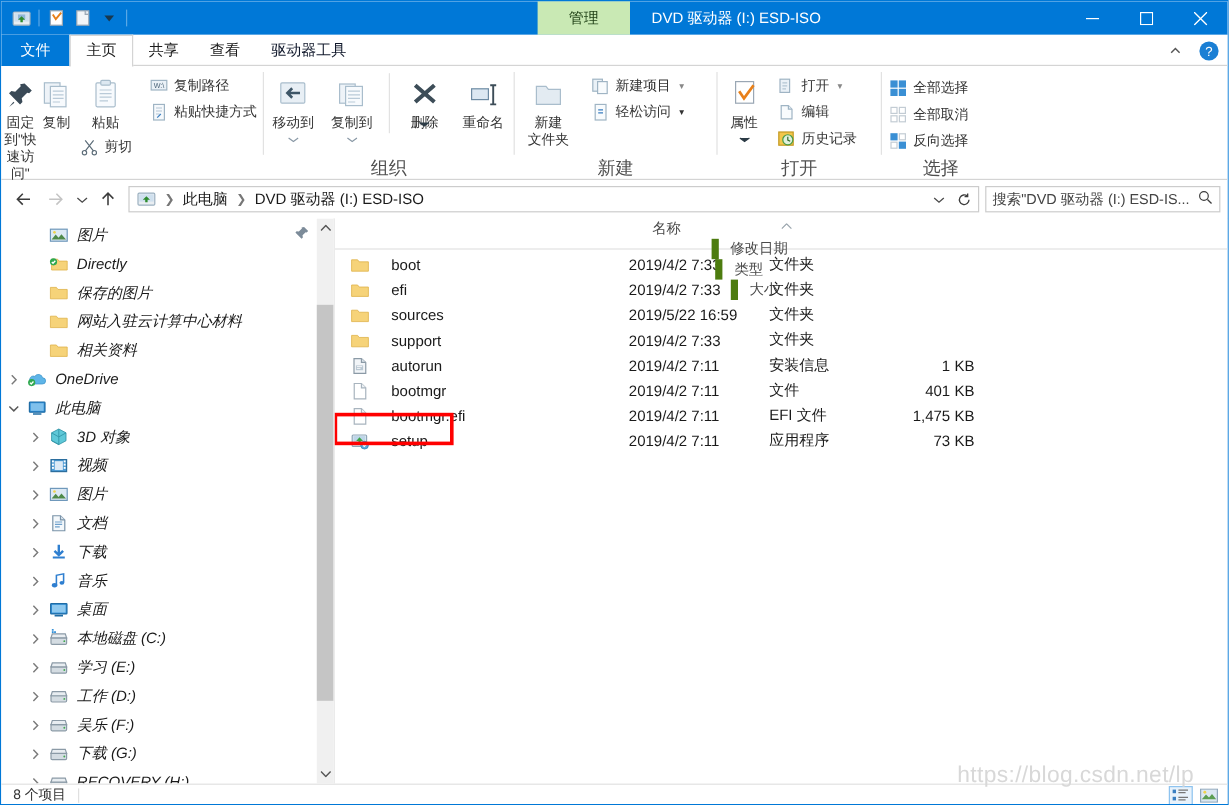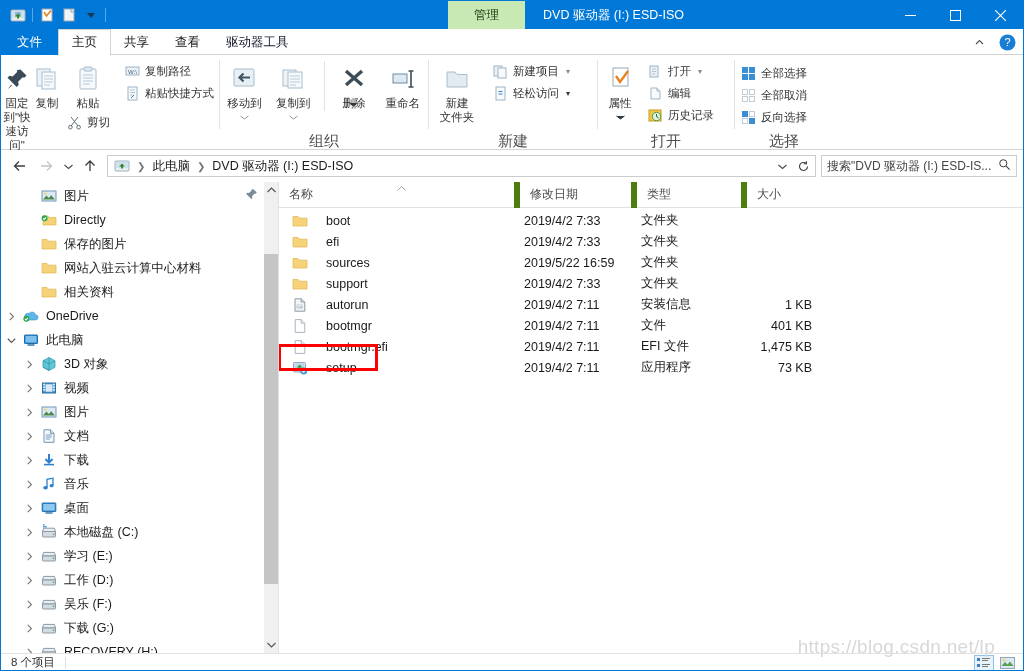--- a/index.html
+++ b/index.html
@@ -145,39 +145,39 @@
   .tree { padding-top: 2px; }
   .tnode {
     height: 24px; display: flex; align-items: center; font-size: 12.5px; color: #1a1a1a;
     white-space: nowrap; padding-right: 6px;
   }
   .tnode .chev {
     width: 20px; height: 24px; display: flex; align-items: center; justify-content: center;
     color: #6a6a6a; font-size: 9px; flex: 0 0 20px;
   }
   .tnode .ic { width: 20px; height: 20px; display: flex; align-items: center; justify-content: center; flex: 0 0 20px; }
-  .tnode .lbl { margin-left: 5px; }
+  .tnode .lbl { margin-left: 5px; font-style: italic; }
   .pin-icon { position: absolute; right: 20px; top: 6px; }
 
   .nav-scroll {
     position: absolute; right: 0; top: 0; width: 14px; height: 471px; background: #f0f0f0;
   }
   .nav-scroll .arw {
     width: 14px; height: 16px; display: flex; align-items: center; justify-content: center;
     color: #606060; font-size: 8px;
   }
   .nav-scroll .arw.bot { position: absolute; bottom: 0; left: 0; }
   .nav-scroll .thumb {
     position: absolute; left: 0; width: 14px; top: 72px; height: 330px; background: #c5c5c5;
   }
 
   .filepane { flex: 1; position: relative; background: #fff; overflow: hidden; }
   .colheaders {
     height: 26px; display: flex; align-items: center;
-    border-bottom: 1px solid #e2e2e2; position: relative;
+    border-bottom: 1px solid #e2e2e2; position: relative; flex-direction: column;
   }
   .colh {
     font-size: 12px; color: #4a4a4a; height: 26px; display: flex; align-items: center;
     padding-left: 10px; position: relative;
   }
   .colh + .colh { border-left: 6px solid #4d7c0f; }
   .sort-ind {
     position: absolute; left: 50%; top: 1px; color: #888; font-size: 9px;
   }
   .frow {

